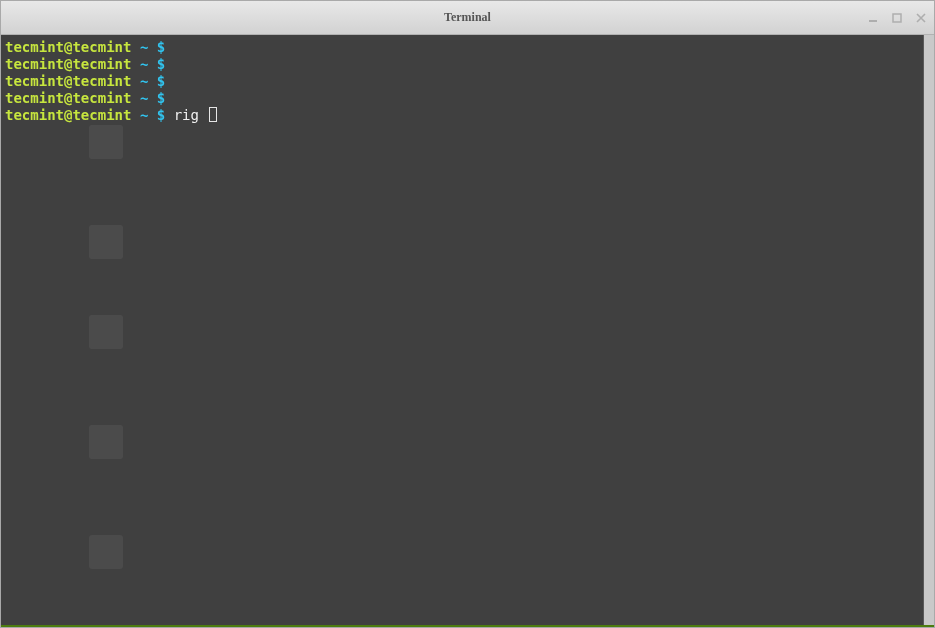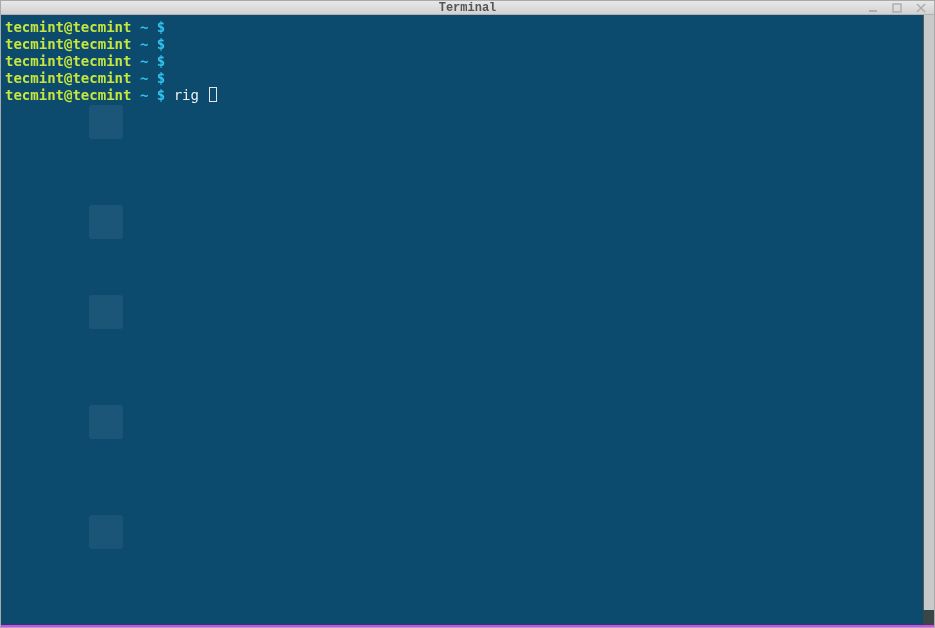--- a/index.html
+++ b/index.html
@@ -11,27 +11,27 @@
       background: #cfcfcf;
     }
     .window {
       width: 935px;
       height: 628px;
       display: flex;
       flex-direction: column;
       border: 1px solid #a9a9a9;
     }
     .titlebar {
-      height: 14px;
+      height: 34px;
       background: linear-gradient(to bottom, #e8e8e8 0%, #d2d2d2 100%);
       border-bottom: 1px solid #b2b2b2;
       display: flex;
       align-items: center;
       position: relative;
-      font-family: Liberation Mono, monospace;
+      font-family: Liberation Serif, serif;
     }
     .title-text {
       position: absolute;
       left: 50%;
       transform: translateX(-50%);
       font-size: 12px;
       font-weight: bold;
       color: #555;
     }
     .window-controls {
@@ -46,24 +46,24 @@
       height: 14px;
       display: flex;
       align-items: center;
       justify-content: center;
       color: #aeaeae;
       cursor: pointer;
     }
     .win-btn svg { display: block; }
     .terminal-body {
       flex: 1;
-      background: #0c4a6e;
+      background: #404040;
       position: relative;
       overflow: hidden;
-      border-bottom: 2px solid #d946ef;
+      border-bottom: 2px solid #4d7c0f;
     }
     .terminal-text {
       position: absolute;
       top: 4px; left: 4px; right: 4px; bottom: 4px;
       font-size: 14px;
       line-height: 17px;
       white-space: pre;
       color: #f0f0f0;
     }
     .prompt-user { color: #c7e63e; font-weight: bold; }

